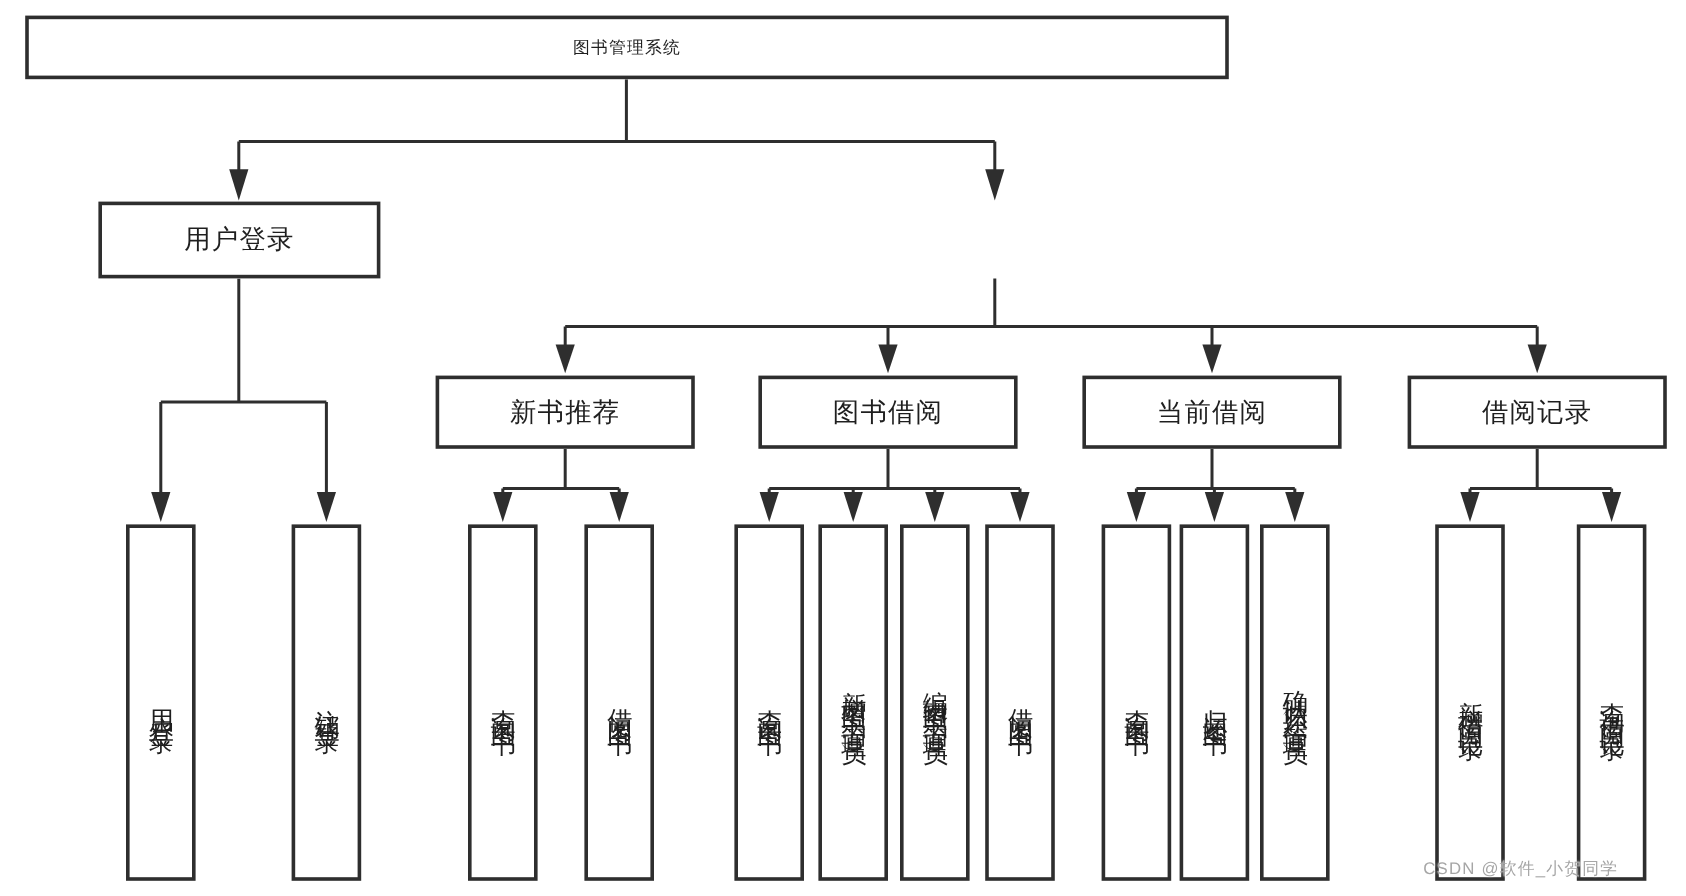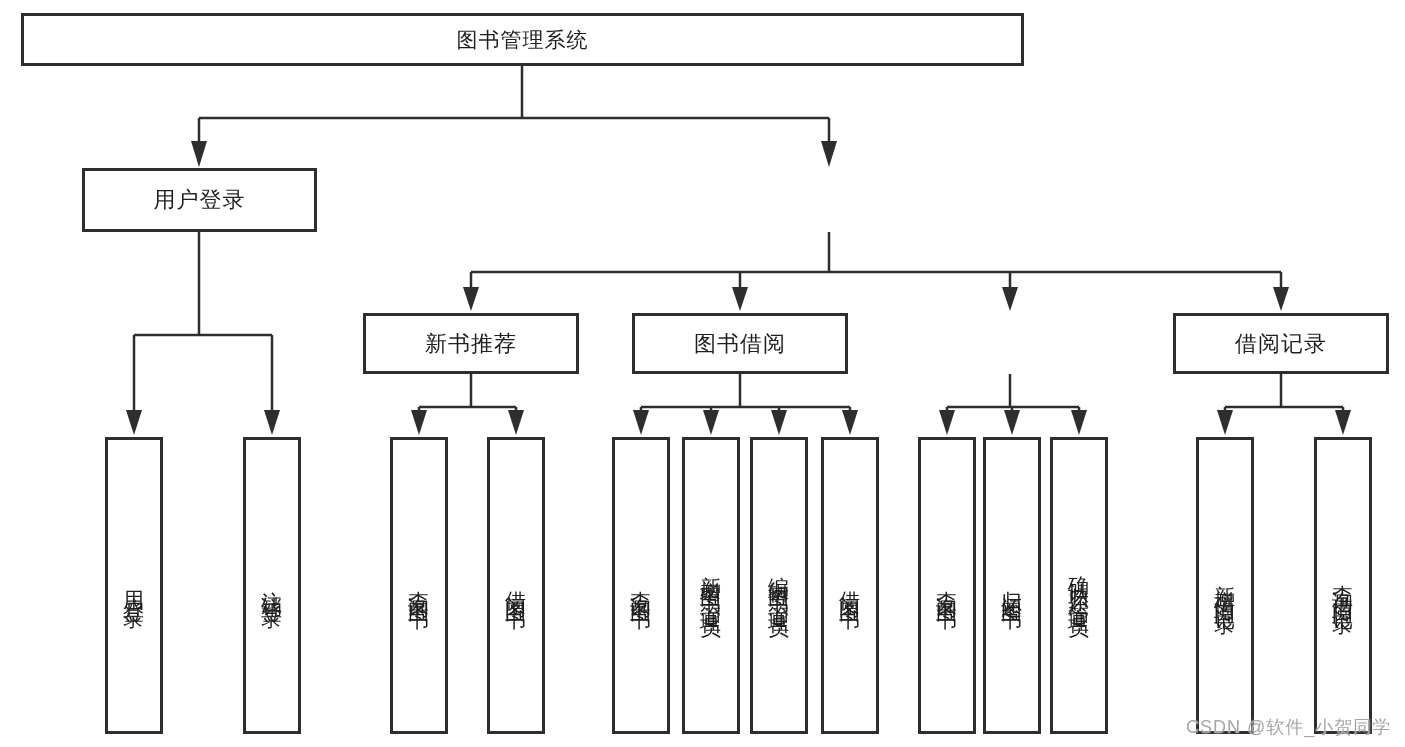--- a/index.html
+++ b/index.html
@@ -16,35 +16,35 @@
     position: absolute;
     box-sizing: border-box;
     border: 3px solid #2e2e2e;
     background: #ffffff;
     display: flex;
     align-items: center;
     justify-content: center;
     color: #1f1f1f;
     text-align: center;
   }
-  .root-node  { font-size: 21px; letter-spacing: 1px; }
+  .root-node  { font-size: 14px; letter-spacing: 1px; }
   .h-node     { font-size: 22px; letter-spacing: 1px; }
   .leaf-node  { font-size: 21px; }
   .leaf-node span {
     writing-mode: vertical-rl;
     text-orientation: mixed;
     letter-spacing: 6px;
     line-height: 1;
     display: block;
   }
   .watermark {
     position: absolute;
     left: 1186px;
     top: 715px;
-    font-size: 18px;
+    font-size: 14px;
     color: #a6a6a6;
     letter-spacing: 1px;
     white-space: nowrap;
     text-shadow: 0 0 2px #ffffff;
   }
 </style>
 </head>
 <body>
 
 <div id="canvas">
@@ -88,20 +88,21 @@
       <polygon points="1335,410 1351,410 1343,435"></polygon>
     </g>
   </svg>
 
   <div class="node root-node" style="left:21px; top:13px; width:1003px; height:53px;">图书管理系统</div>
 
   <div class="node h-node" style="left:82px; top:168px; width:235px; height:64px;">用户登录</div>
 
   <div class="node h-node" style="left:632px; top:313px; width:216px; height:61px;">图书借阅</div>
   <div class="node h-node" style="left:363px; top:313px; width:216px; height:61px;">新书推荐</div>
+  <div class="node h-node" style="left:902px; top:313px; width:216px; height:61px;">当前借阅</div>
   <div class="node h-node" style="left:1173px; top:313px; width:216px; height:61px;">借阅记录</div>
 
   <div class="node leaf-node" style="left:105px; top:437px; width:58px; height:297px;">
     <span>用户登录</span>
     </div>
   <div class="node leaf-node" style="left:243px; top:437px; width:58px; height:297px;">
     <span>注销登录</span>
     </div>
 
   <div class="node leaf-node" style="left:390px; top:437px; width:58px; height:297px;">

